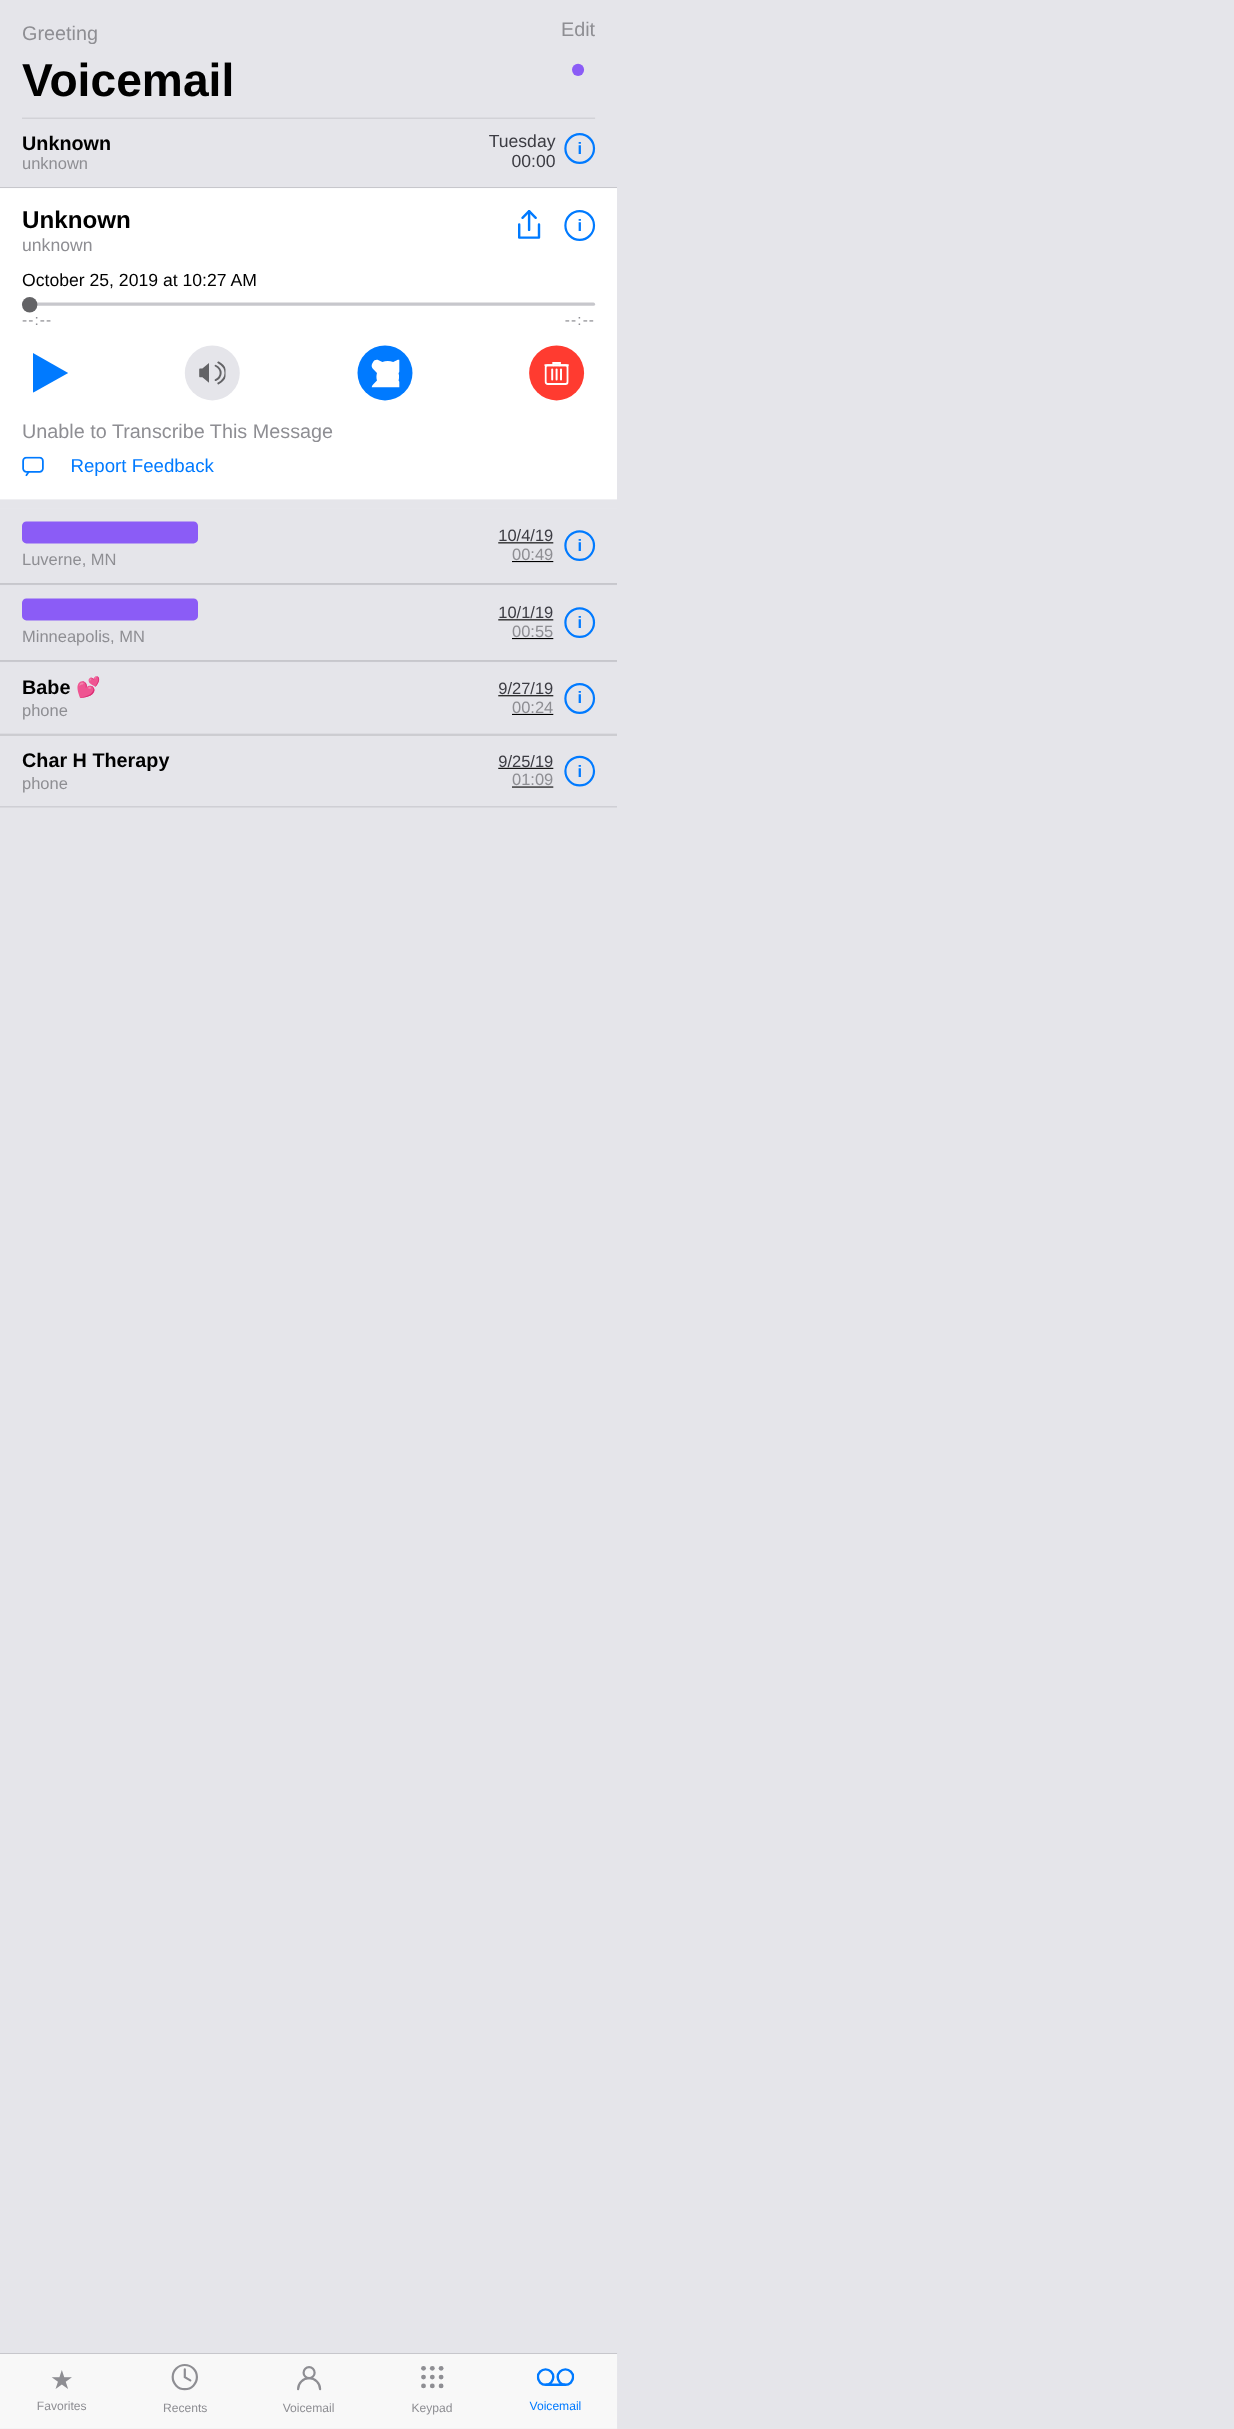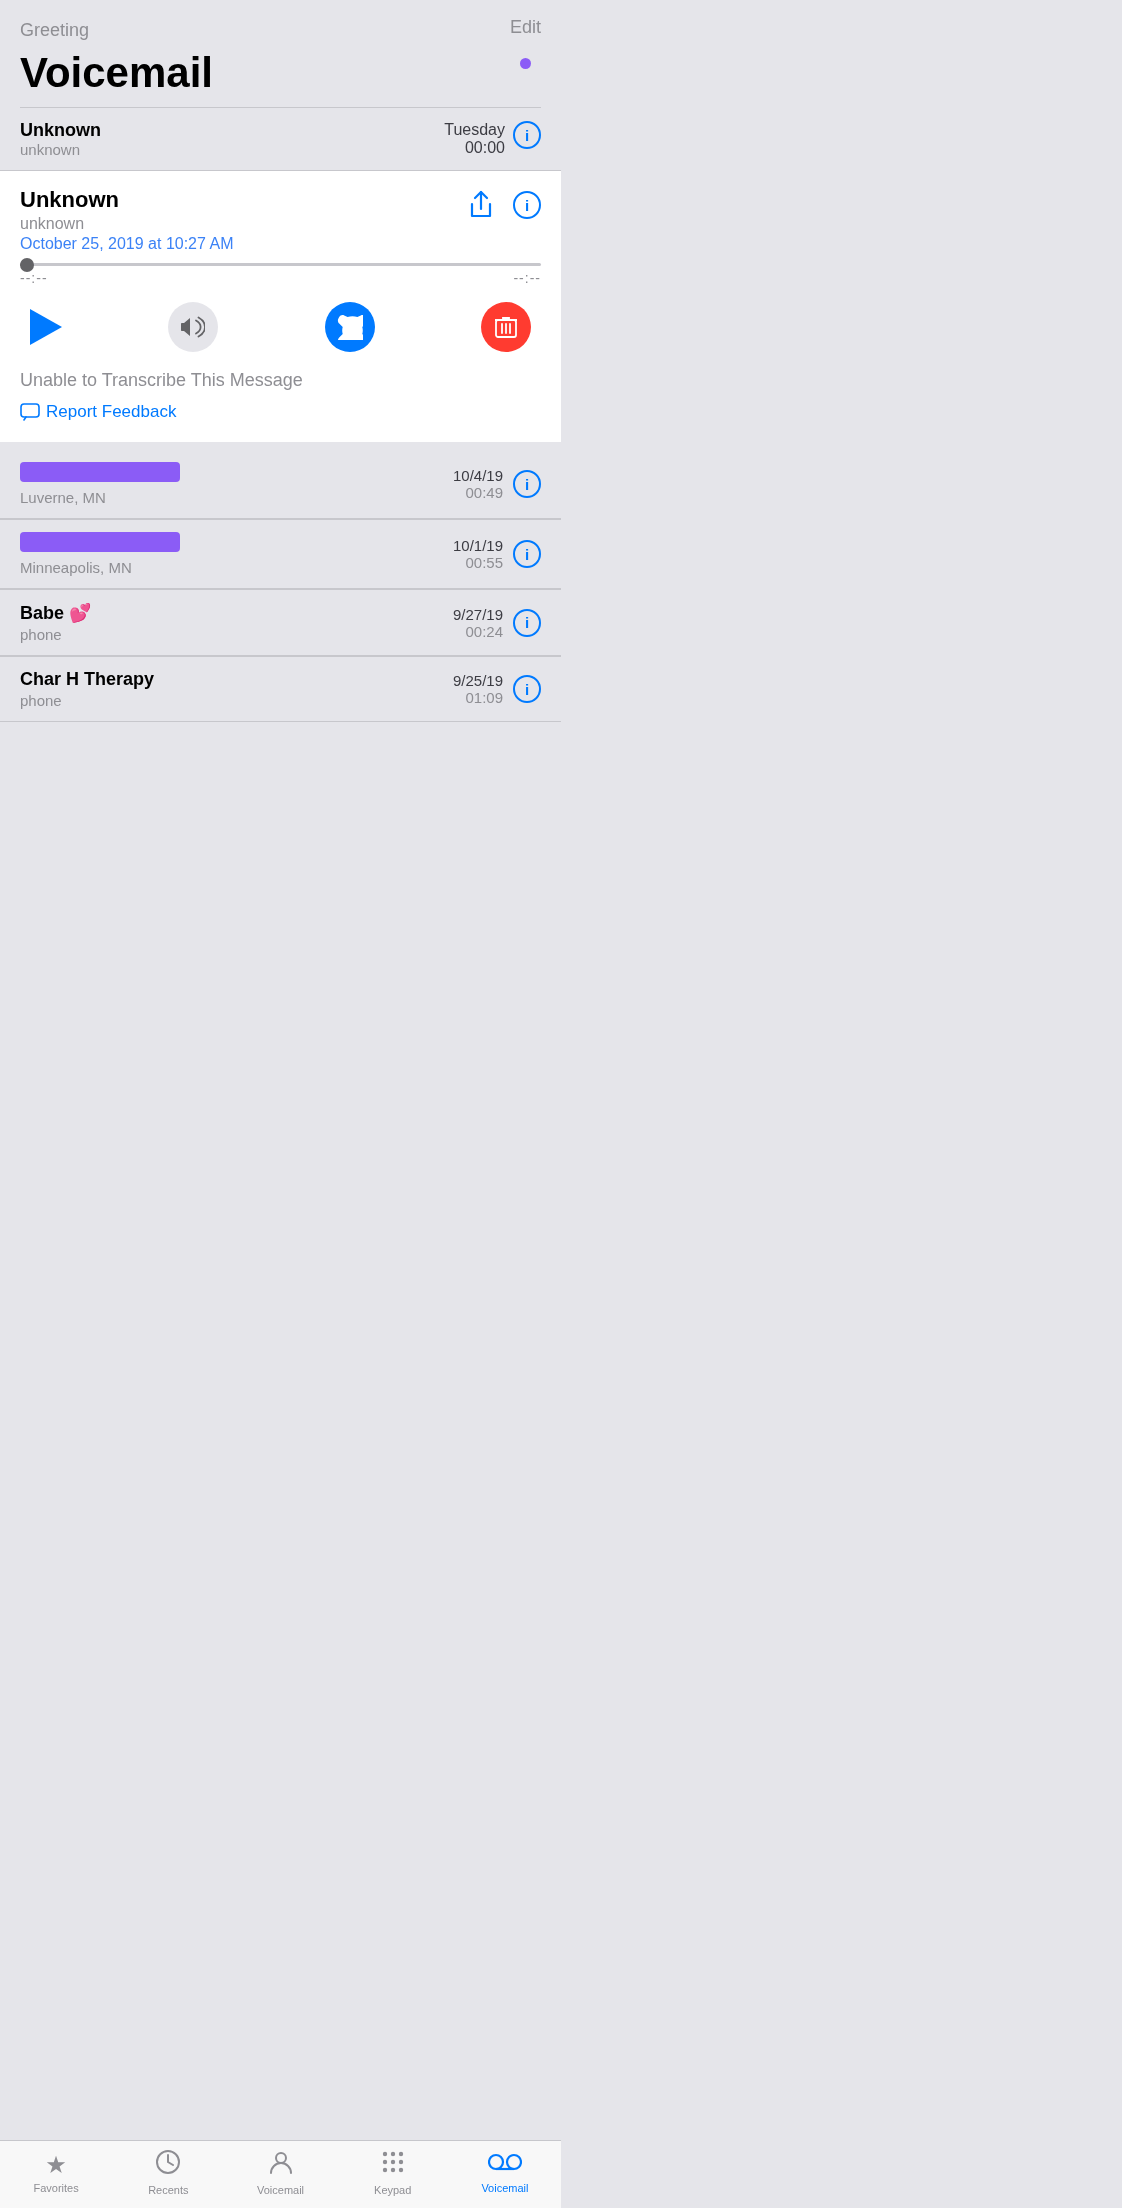--- a/index.html
+++ b/index.html
@@ -116,22 +116,22 @@
       font-weight: 700;
       color: #000;
     }
     .detail-sub {
       font-size: 16px;
       color: #8e8e93;
       margin-top: 2px;
     }
     .detail-date {
       font-size: 16px;
-      color: #3b82f6;
-      margin-top: 2px;
+      color: #000000;
+      margin-top: 14px;
     }
     .detail-icons {
       display: flex;
       gap: 14px;
       align-items: center;
     }
     .share-icon-btn {
       width: 36px;
       height: 36px;
       display: flex;
@@ -227,21 +227,21 @@
       margin-top: 18px;
     }
     .transcription-text {
       font-size: 18px;
       color: #8e8e93;
       margin-bottom: 11px;
     }
     .report-feedback-btn {
       display: flex;
       align-items: center;
-      gap: 6px;
+      gap: 24px;
       color: #007aff;
       font-size: 17px;
     }
     
     .vm-item {
       background: #e5e5ea;
       border-bottom: 1px solid #c7c7cc;
       padding: 12px 20px;
       display: flex;
       align-items: center;
@@ -257,20 +257,21 @@
       color: #8e8e93;
       margin-top: 2px;
     }
     .vm-item-right {
       display: flex;
       align-items: center;
       gap: 10px;
     }
     .vm-date-block {
       text-align: right;
+      text-decoration: underline;
     }
     .vm-date {
       font-size: 15px;
       color: #3c3c43;
     }
     .vm-time {
       font-size: 15px;
       color: #8e8e93;
     }
     .redacted {

